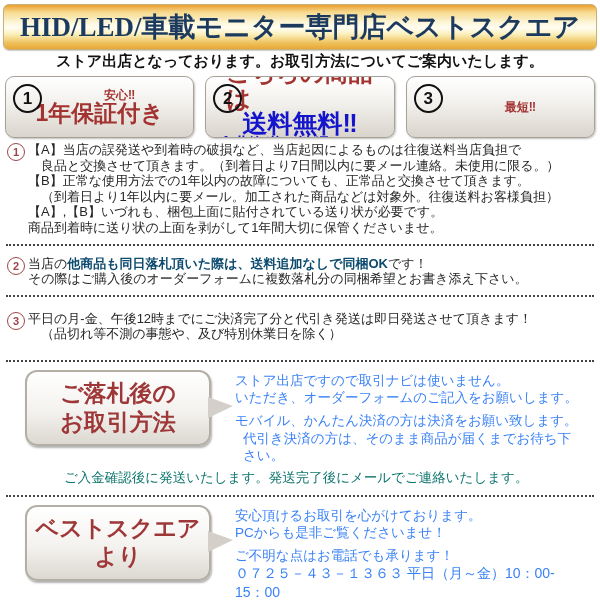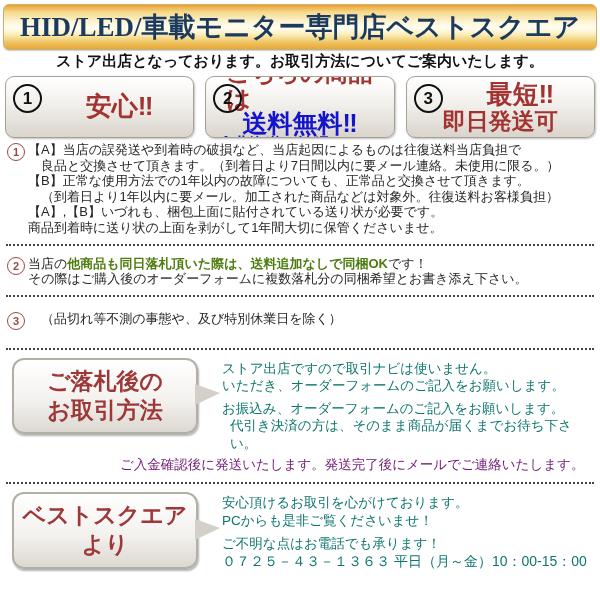--- a/index.html
+++ b/index.html
@@ -39,84 +39,84 @@
     overflow:hidden;
   }
   .badge .circle-num{
     position:absolute;left:7px;top:7px;
     width:25px;height:25px;border:2px solid #111;border-radius:50%;
     display:flex;align-items:center;justify-content:center;
     font-size:17px;font-weight:bold;color:#111;background:transparent;
   }
   .b-line-red{color:#a33331;font-weight:bold;line-height:1.05;}
   .b-line-blue{color:#1414cd;font-weight:bold;line-height:1.0;}
-  .badge .l1{font-size:26px;margin-left:40px;}
+  .badge .l1{font-size:12px;margin-left:40px;}
   .badge .l2{font-size:23px;}
   .badge2 .l1{font-size:24px;margin-left:20px;}
   .badge2 .l2{font-size:25px;}
   .badge2 .l3{font-size:16px;border-bottom:2px solid #b23030;padding-bottom:0px;}
   
   .section{display:flex;padding:4px 4px 0 4px;}
   .num-col{width:24px;flex:none;padding-top:1px;}
   .circle-num-sm{
     width:16px;height:16px;border:1.5px solid #a04545;border-radius:50%;
     display:flex;align-items:center;justify-content:center;
     font-size:11px;font-weight:bold;color:#a04545;margin-left:3px;
   }
   .sec-text{flex:1;font-size:13px;line-height:1.2;color:#262626;}
   .sec-text .ind1{padding-left:13px;}
   .sec-text .ind0{padding-left:0;}
-  .red-strong{color:#4d7c0f;font-weight:bold;}
+  .red-strong{color:#0c4a6e;font-weight:bold;}
   .dotline{border-bottom:2px dotted #444;margin:7px 6px 6px 6px;height:1px;}
   .sec3-wrap{padding-top:8px;padding-bottom:10px;}
   
-  .speech-row{display:flex;margin-top:8px;padding:0 8px;}
+  .speech-row{display:flex;margin-top:8px;padding:0 21px;}
   .bubble-col{width:214px;flex:none;position:relative;}
   .bubble{
     position:relative;width:178px;margin-left:4px;
     border:2px solid #b3aea6;border-radius:12px;
     background:linear-gradient(to bottom,#ffffff 0%,#f4f2ef 55%,#dcd8d1 100%);
     box-shadow:1px 2px 2px rgba(0,0,0,0.3);
     text-align:center;padding:7px 2px 8px 2px;
   }
   .bubble:after{
     content:"";position:absolute;right:-24px;top:34%;
     border-top:9px solid transparent;border-bottom:12px solid transparent;
     border-left:25px solid #d4d0c9;
   }
   .bubble-text{color:#9e3838;font-weight:bold;font-size:23px;line-height:1.25;}
-  .speech-text{flex:1;font-size:13.5px;line-height:1.3;color:#0f766e;padding-top:2px;}
+  .speech-text{flex:1;font-size:13.5px;line-height:1.3;color:#3b82f6;padding-top:2px;}
   .speech-text .gap{height:5px;}
   .speech-text .ind{padding-left:8px;}
-  .speech-footer{font-size:13.5px;color:#701a75;padding:4px 0 0 120px;}
+  .speech-footer{font-size:13.5px;color:#0f766e;padding:4px 0 0 64px;}
   .phone-line{font-size:14px;}
 </style>
 </head>
 <body>
 
 <div class="banner">
   <span class="banner-title">HID/LED/車載モニター専門店ベストスクエア</span>
 </div>
 <div class="subtitle">ストア出店となっております。お取引方法についてご案内いたします。</div>
 
 <div class="badges">
   <div class="badge">
     <span class="circle-num">1</span>
     <div class="b-line-red l1">安心‼</div>
+    <div class="b-line-red l2">1年保証付き</div>
   </div>
   <div class="badge badge2">
     <span class="circle-num">2</span>
     <div class="b-line-red l1">こちらの商品は</div>
     <div class="b-line-blue l2">送料無料‼</div>
     <div class="b-line-blue l3">※北海道・沖縄は¥550</div>
   </div>
   <div class="badge">
     <span class="circle-num">3</span>
     <div class="b-line-red l1">最短‼</div>
-    <div class="b-line-red l2">即日発送可</div>
   </div>
 </div>
 
 <div class="section">
   <div class="num-col">
     <span class="circle-num-sm">1</span>
   </div>
   <div class="sec-text">
     <div class="ind0">【A】当店の誤発送や到着時の破損など、当店起因によるものは往復送料当店負担で</div>
     <div class="ind1">良品と交換させて頂きます。（到着日より7日間以内に要メール連絡。未使用に限る。）</div>
@@ -137,37 +137,38 @@
     <div>その際はご購入後のオーダーフォームに複数落札分の同梱希望とお書き添え下さい。</div>
   </div>
 </div>
 <div class="dotline"></div>
 
 <div class="section sec3-wrap">
   <div class="num-col">
     <span class="circle-num-sm">3</span>
   </div>
   <div class="sec-text">
+    <div>平日の月-金、午後12時までにご決済完了分と代引き発送は即日発送させて頂きます！</div>
     <div class="ind1">（品切れ等不測の事態や、及び特別休業日を除く）</div>
   </div>
 </div>
 <div class="dotline"></div>
 
 <div class="speech-row">
   <div class="bubble-col">
     <div class="bubble">
       <div class="bubble-text">ご落札後の</div>
       <div class="bubble-text">お取引方法</div>
     </div>
   </div>
   <div class="speech-text">
     <div>ストア出店ですので取引ナビは使いません。</div>
     <div>いただき、オーダーフォームのご記入をお願いします。</div>
     <div class="gap"></div>
-    <div>お振込み、オーダーフォームのご記入をお願いします。</div>
+    <div>モバイル、かんたん決済の方は決済をお願い致します。</div>
     <div class="ind">代引き決済の方は、そのまま商品が届くまでお待ち下さい。</div>
   </div>
 </div>
 <div class="speech-footer">ご入金確認後に発送いたします。発送完了後にメールでご連絡いたします。</div>
 <div class="dotline"></div>
 
 <div class="speech-row">
   <div class="bubble-col">
     <div class="bubble">
       <div class="bubble-text">ベストスクエア</div>

